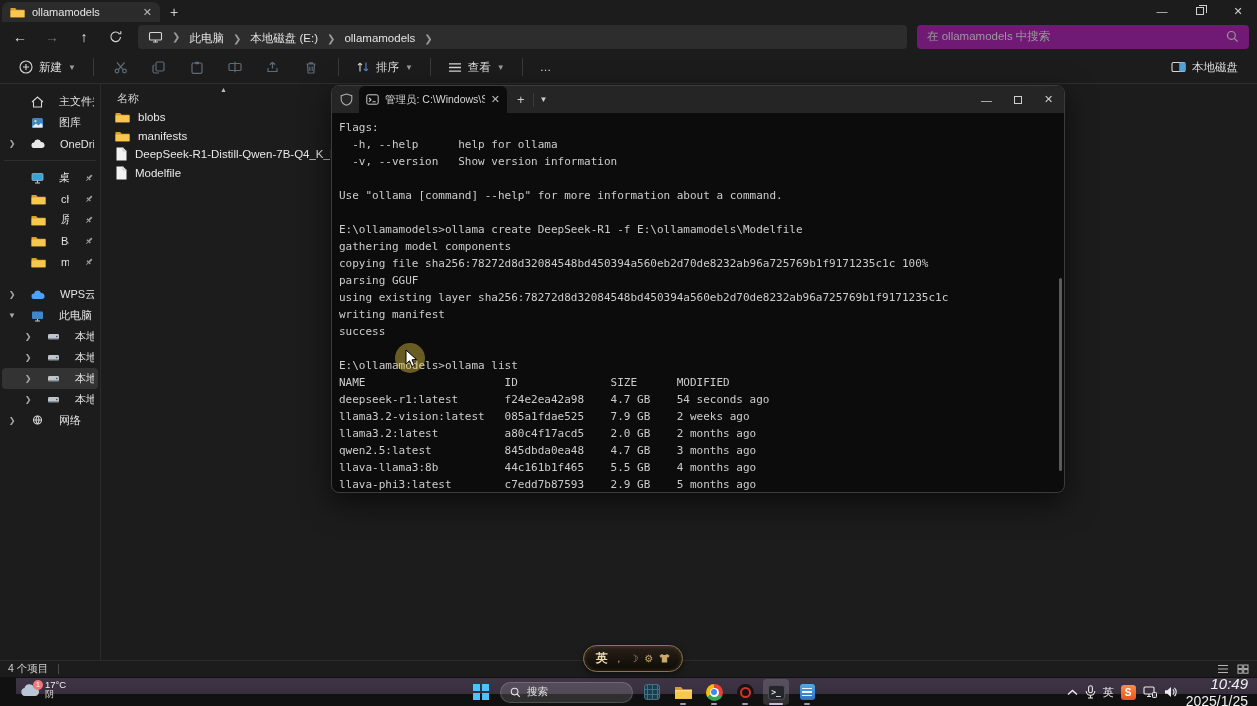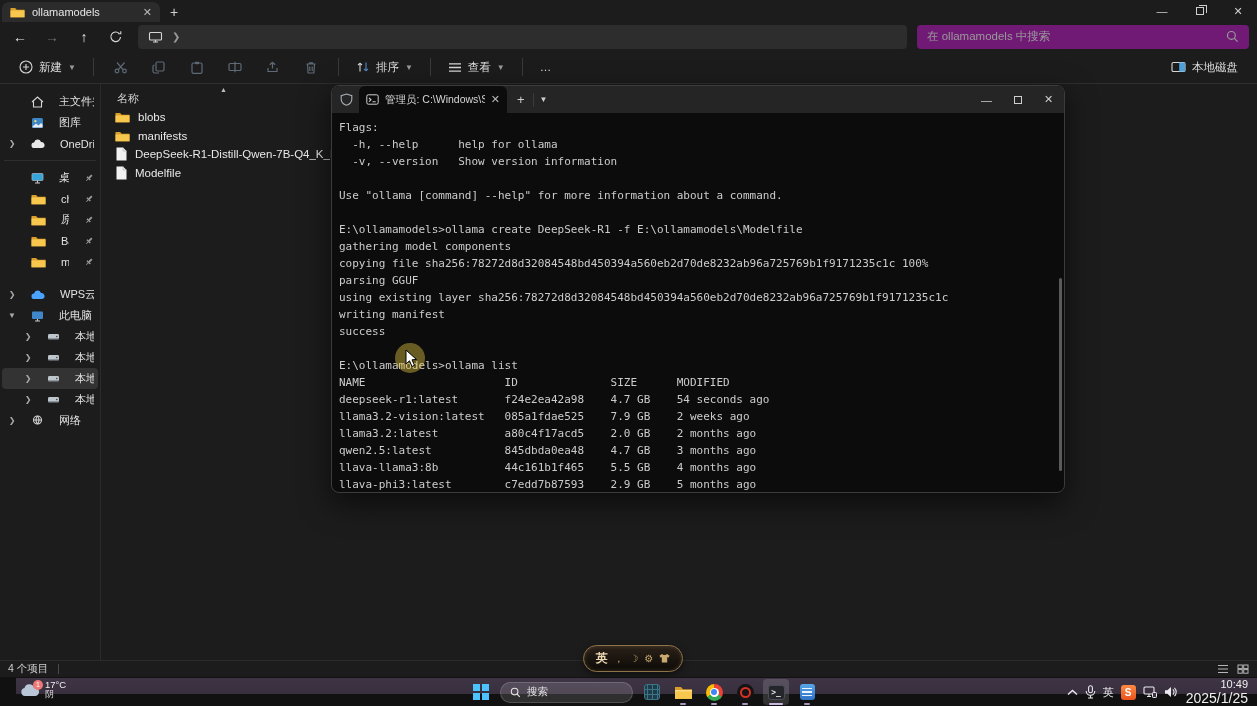--- a/index.html
+++ b/index.html
@@ -116,21 +116,21 @@
   .tb-app.active { background:rgba(255,255,255,.14); }
   .tb-app .run-dot { position:absolute; bottom:0px; left:50%; transform:translateX(-50%);
     width:6px; height:2.5px; border-radius:2px; background:#a795bd; }
   .tb-app.active .run-dot { width:14px; background:#c9b8dd; }
   #tray { position:absolute; right:3px; top:0; height:28px; display:flex; align-items:center; gap:7px; }
   .tray-ic { display:flex; align-items:center; justify-content:center; color:#eceaef; }
   #tray-ime { color:#f0f0f0; font-size:11px; }
   #sogou-ic { width:15px; height:15px; border-radius:3px; background:linear-gradient(#ff8a45,#e9531c);
     color:#fff; font-size:10px; font-weight:bold; display:flex; align-items:center; justify-content:center; }
   #clock { display:flex; flex-direction:column; align-items:flex-end; line-height:1.15; margin:0 2px; }
-  #clock .tm { color:#f0f0f0; font-size:11px; }
+  #clock .tm { color:#f0f0f0; font-size:15px;font-style:italic; }
   #clock .dt { color:#f0f0f0; font-size:14px; }
 </style>
 </head>
 <body>
 
 <div id="explorer">
   <div id="tabbar">
     <div class="exp-tab">
       <span id="tab-folder-ic">
           <svg width="15" height="12" viewBox="0 0 15 12">
@@ -162,20 +162,21 @@
         </svg>
       </span>
     <div id="breadcrumb-pill">
       <span id="crumb-pc-ic">
           <svg width="15" height="12" viewBox="0 0 15 12">
             <rect x="1.5" y="1.5" width="12" height="7.5" rx="1" fill="none" stroke="#d6d6d6" stroke-width="1.1"></rect>
             <path d="M5 11 h5 M7.5 9 V11" stroke="#d6d6d6" stroke-width="1.1"></path>
           </svg>
         </span>
       <span class="crumb-sep">❯</span>
+      <span id="crumb-items"><span class="crumb">此电脑</span><span class="crumb-sep" style="margin: 0px 9px;">❯</span><span class="crumb">本地磁盘 (E:)</span><span class="crumb-sep" style="margin: 0px 9px;">❯</span><span class="crumb">ollamamodels</span><span class="crumb-sep" style="margin: 0px 9px;">❯</span></span>
     </div>
     <div id="search-pill">
       <span class="ph">在 ollamamodels 中搜索</span>
       <span id="search-ic">
           <svg width="13" height="13" viewBox="0 0 13 13">
             <circle cx="5.4" cy="5.4" r="3.9" fill="none" stroke="#9a9a9a" stroke-width="1.2"></circle>
             <path d="M8.3 8.3 L11.6 11.6" stroke="#9a9a9a" stroke-width="1.2"></path>
           </svg>
         </span>
     </div>

